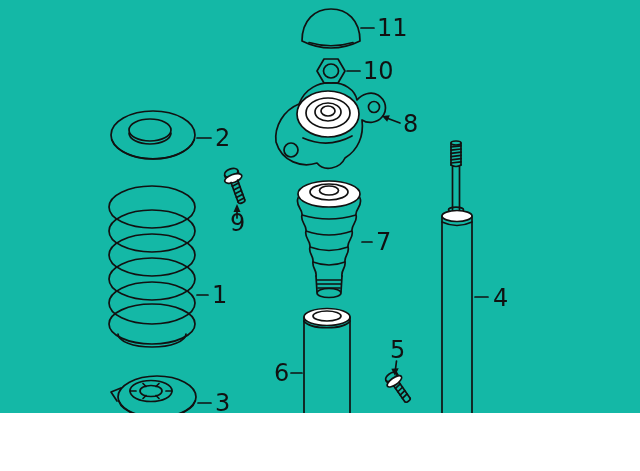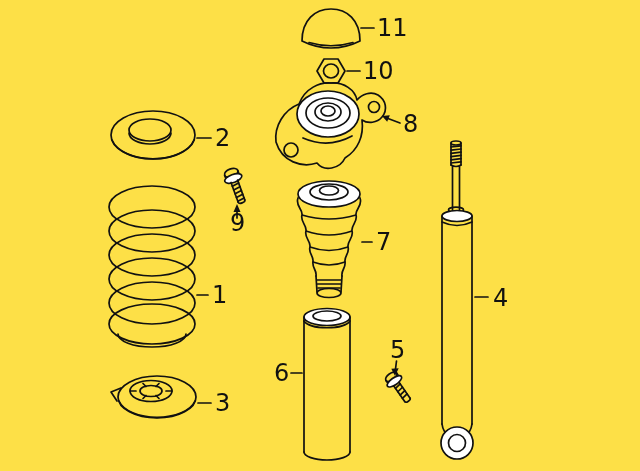--- a/index.html
+++ b/index.html
@@ -1,19 +1,19 @@
 <!DOCTYPE html>
 <html><head>
 <meta charset="utf-8">
 <style>
   html,body { margin:0; padding:0; background:#ffffff; }
   .canvas {
     position:relative;
-    width:640px; height:471px;
-    background:#fde047;
+    width:640px; height:413px;
+    background:#14b8a6;
     overflow:hidden;
     font-family:"DejaVu Sans", sans-serif;
     text-align:center;
   }
   svg { display:block; }
   .callout {
     font:24px "DejaVu Sans", sans-serif;
     fill:#111111;
     stroke:none;
   }

